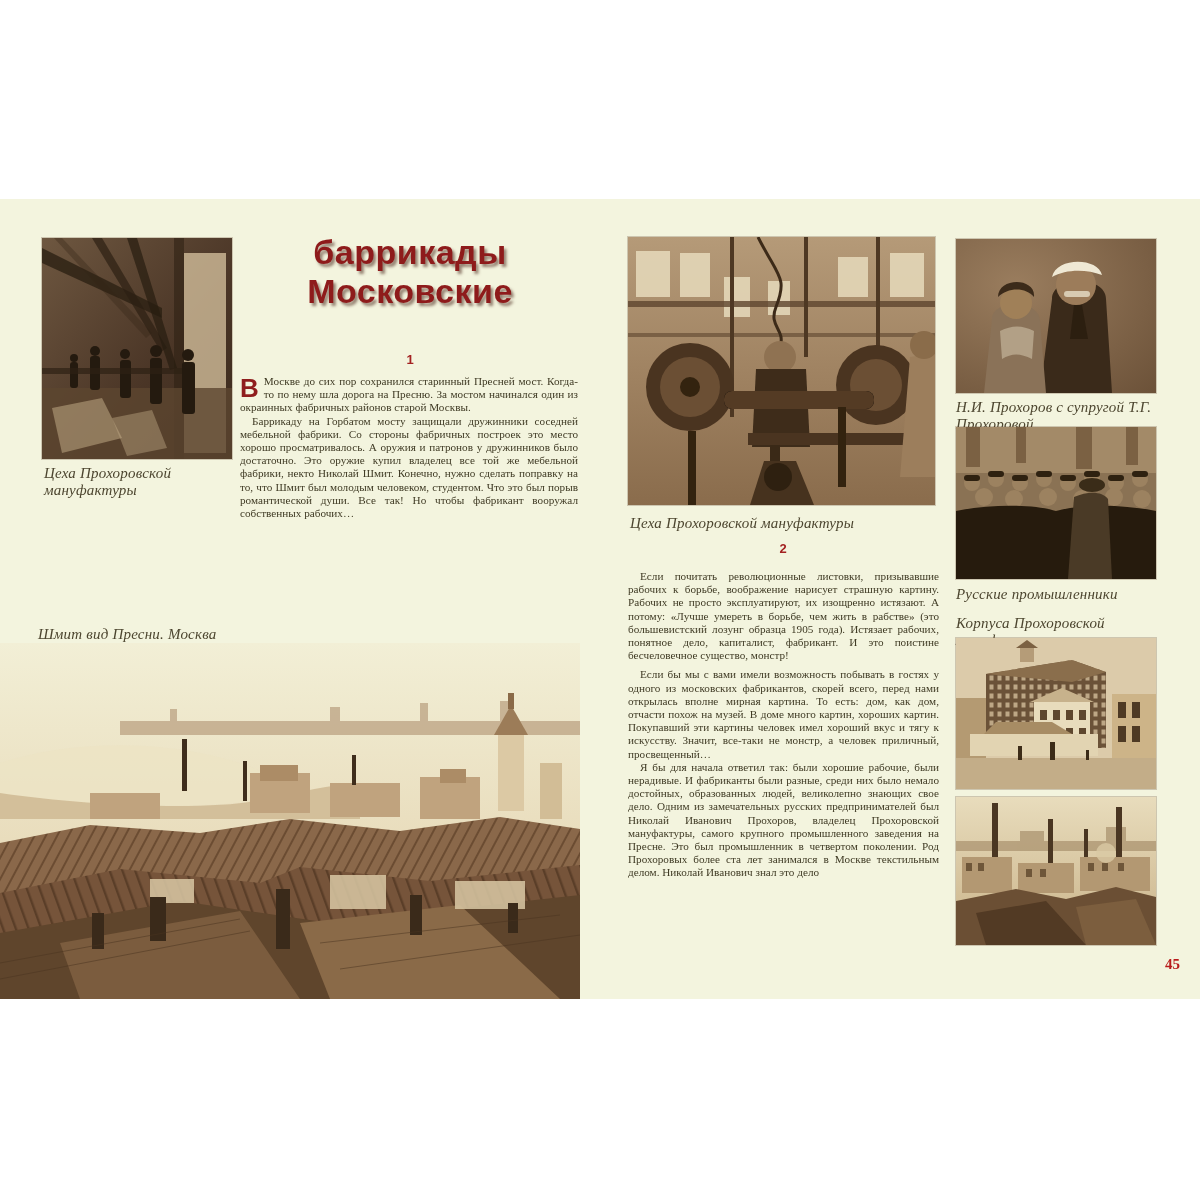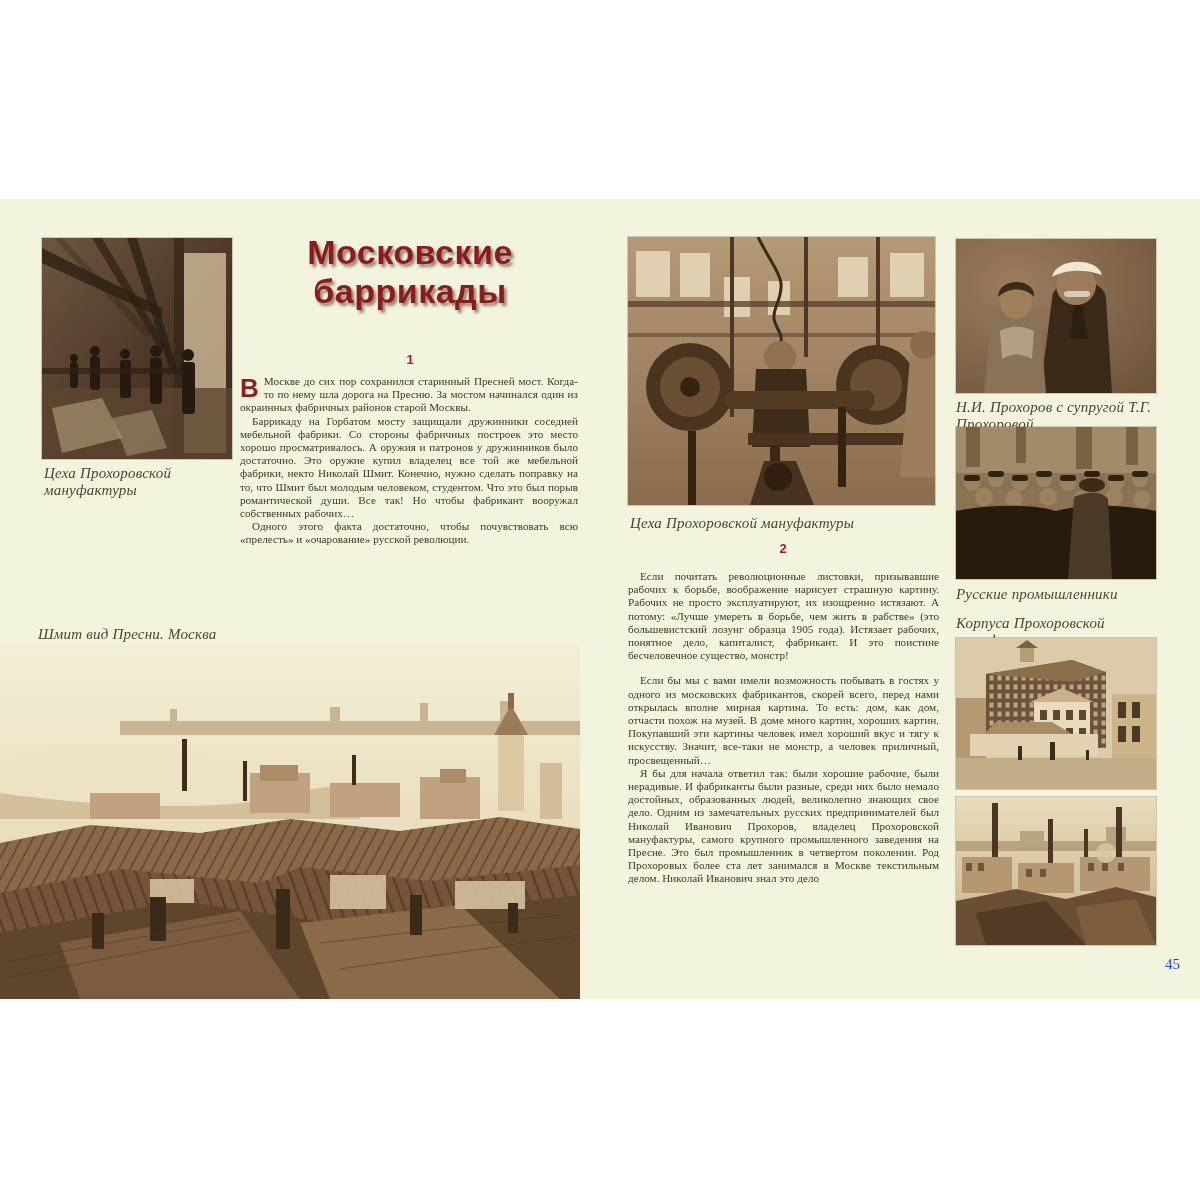--- a/index.html
+++ b/index.html
@@ -11,24 +11,24 @@
   .caption{position:absolute;font-style:italic;font-size:15px;color:#4c452f;letter-spacing:0.2px;}
   .title{position:absolute;text-align:center;font-family:"Liberation Sans", sans-serif;
          font-weight:bold;font-size:34px;line-height:39px;color:#8e1b1b;
          text-shadow:2.5px 2.5px 3px rgba(70,32,22,0.55);letter-spacing:0.5px;}
   .title span{display:block;}
   .secnum{position:absolute;text-align:center;font-family:"Liberation Sans", sans-serif;
           font-weight:bold;font-size:13px;color:#a32121;}
   .body{position:absolute;font-size:11.2px;line-height:13.2px;text-align:justify;color:#3f3a24;}
   .body p{margin:0;text-indent:12px;}
   .body p.nofirst{text-indent:0;}
-  .body p.spaced{margin-top:12px;}
+  .body p.spaced{margin-top:6px;}
   .dropcap{float:left;font-family:"Liberation Sans", sans-serif;font-weight:bold;
            font-size:26px;line-height:24px;color:#8f1d1d;margin:1px 5px 0 0;}
-  .pagenum{position:absolute;font-size:15px;font-weight:normal;color:#1d4ed8;text-align:right;}
+  .pagenum{position:absolute;font-size:15px;font-weight:bold;color:#b91c1c;text-align:right;}
 </style>
 </head>
 <body>
 
 <div class="canvas">
   <div class="spread">
 
     <div class="photo" style="left:42px;top:39px;width:190px;height:221px;">
       <svg viewBox="0 0 190 221" preserveAspectRatio="none">
         <defs>
@@ -59,30 +59,29 @@
             <circle cx="146" cy="117" r="6"></circle>
           <rect x="28" y="124" width="8" height="26" rx="3"></rect>
             <circle cx="32" cy="120" r="4"></circle>
         </g>
         <rect x="0" y="130" width="140" height="6" fill="#2e2114" opacity="0.7"></rect>
       </svg>
     </div>
     <div class="caption" style="left:44px;top:266px;width:220px;">Цеха Прохоровской мануфактуры</div>
 
     <div class="title" style="left:245px;top:34px;width:330px;">
+      <span>баррикады</span>
       <span>Московские</span>
-      <span>баррикады</span>
     </div>
 
     <div class="secnum" style="left:245px;top:153px;width:330px;">1</div>
 
     <div class="body" style="left:240px;top:176px;width:338px;">
       <p class="nofirst"><span class="dropcap">В</span><span>Москве до сих пор сохранился старинный Пресней мост. Когда-то по нему шла дорога на Пресню. За мостом начинался один из окраинных фабричных районов старой Москвы.</span></p>
       <p>Баррикаду на Горбатом мосту защищали дружинники соседней мебельной фабрики. Со стороны фабричных построек это место хорошо просматривалось. А оружия и патронов у дружинников было достаточно. Это оружие купил владелец все той же мебельной фабрики, некто Николай Шмит. Конечно, нужно сделать поправку на то, что Шмит был молодым человеком, студентом. Что это был порыв романтической души. Все так! Но чтобы фабрикант вооружал собственных рабочих…</p>
-      <p>Одного этого факта достаточно, чтобы почувствовать всю «прелесть» и «очарование» русской революции.</p>
     </div>
 
     <div class="caption" style="left:38px;top:427px;width:300px;">Шмит вид Пресни. Москва</div>
 
     <div class="photo" style="left:0;top:444px;width:580px;height:356px;box-shadow:none;">
       <svg viewBox="0 0 580 356" preserveAspectRatio="none">
         <defs>
           <linearGradient id="pan-sky" x1="0" y1="0" x2="0" y2="1">
             <stop offset="0" stop-color="#f2efd6"></stop>
               <stop offset="0.55" stop-color="#e9ddbd"></stop>

